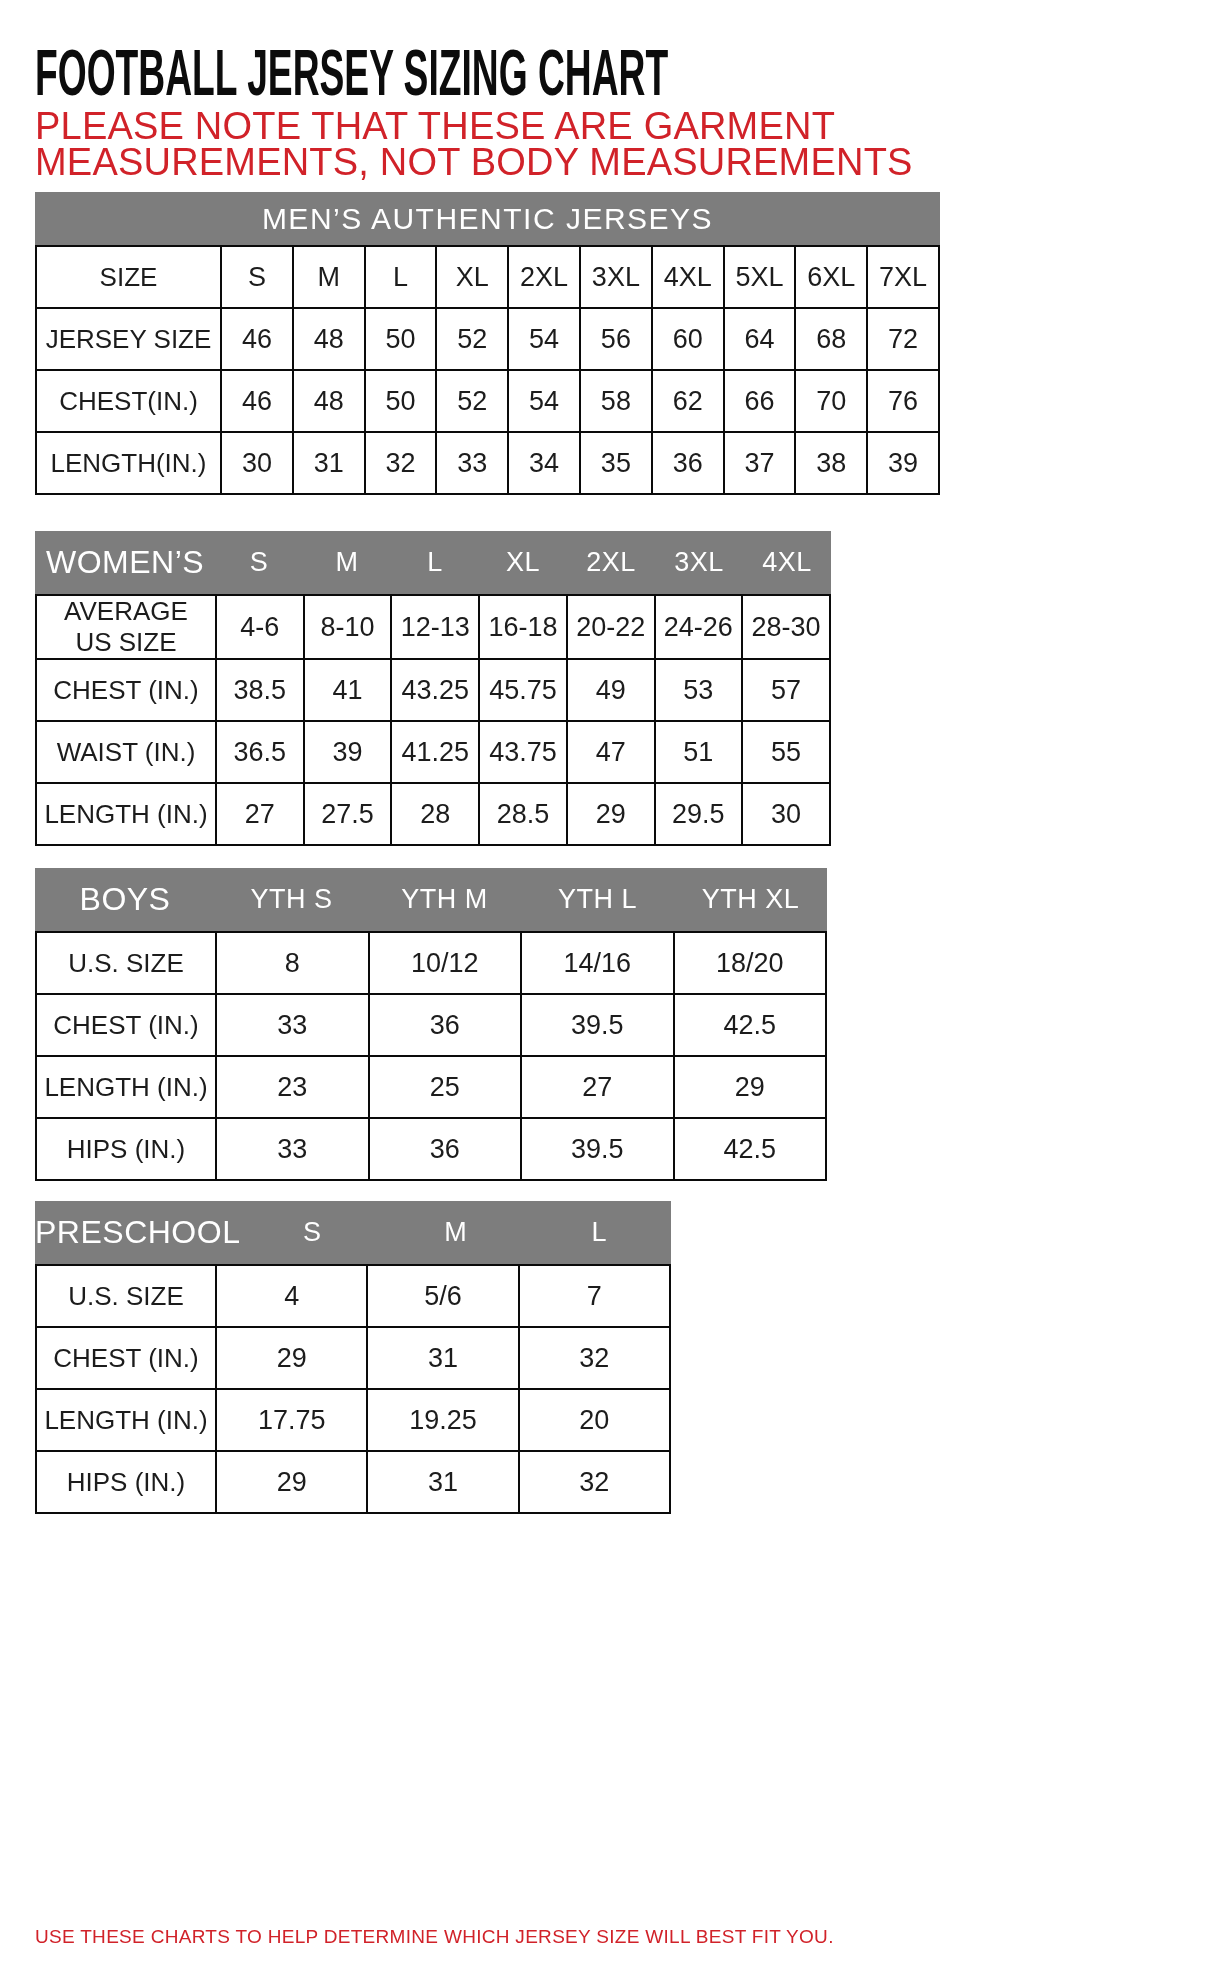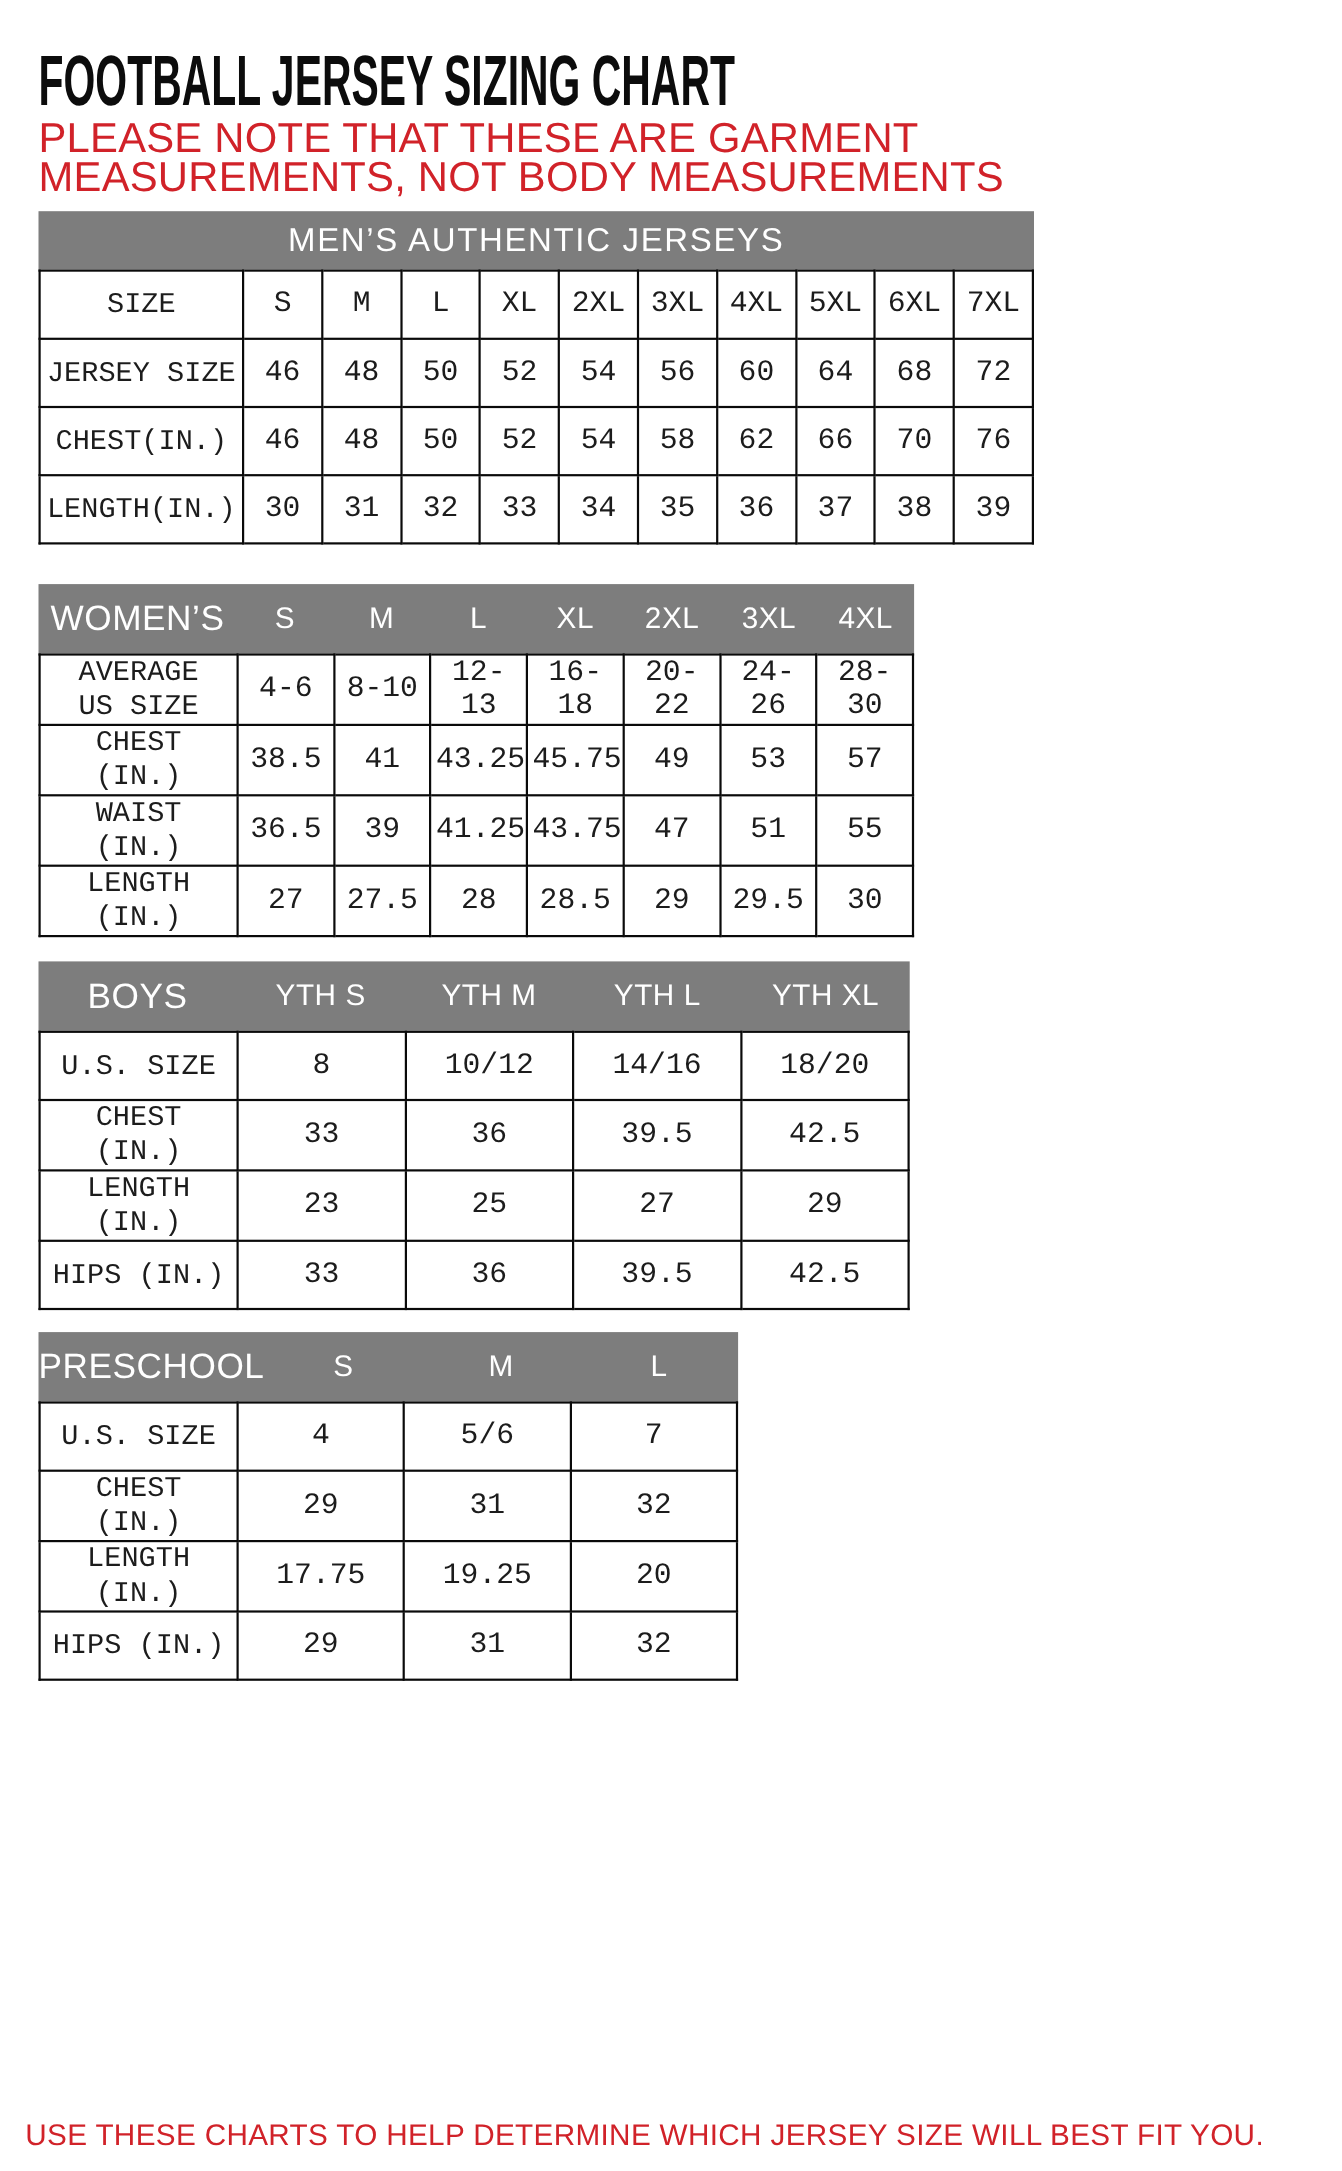--- a/index.html
+++ b/index.html
@@ -59,21 +59,20 @@
     text-align: center;
     font-size: 27px;
     letter-spacing: 0.5px;
   }
   .hcell.label { flex: 0 0 var(--label-w, 180px); font-size: 32px; }
 
   table.sizing {
     border-collapse: collapse;
     table-layout: fixed;
     width: 100%;
-    font-family: Liberation Mono, monospace;
   }
   table.sizing td {
     border: 2px solid #0a0a0a;
     height: 62px;
     text-align: center;
     vertical-align: middle;
     font-size: 27px;
     color: var(--text-black, #1c1c1c);
     padding: 0 4px;
   }
@@ -84,25 +83,25 @@
     line-height: 31px;
   }
 
   .tbl-mens      { width: 905px; margin-top: 12px; --label-w: 185px; }
   .tbl-womens    { width: 796px; margin-top: 36px; --label-w: 180px; }
   .tbl-boys      { width: 792px; margin-top: 22px; --label-w: 180px; }
   .tbl-preschool { width: 636px; margin-top: 20px; --label-w: 180px; }
 
   .footer {
     position: absolute;
-    left: 23px;
+    left: 35px;
     top: 1926px;
     width: 1160px;
     color: var(--accent-red, #d12229);
-    font-size: 27px;
+    font-size: 19px;
     letter-spacing: 0.3px;
     font-weight: 400;
   }
 </style>
 </head>
 <body>
 
 <div class="page">
   <div class="content">
 

